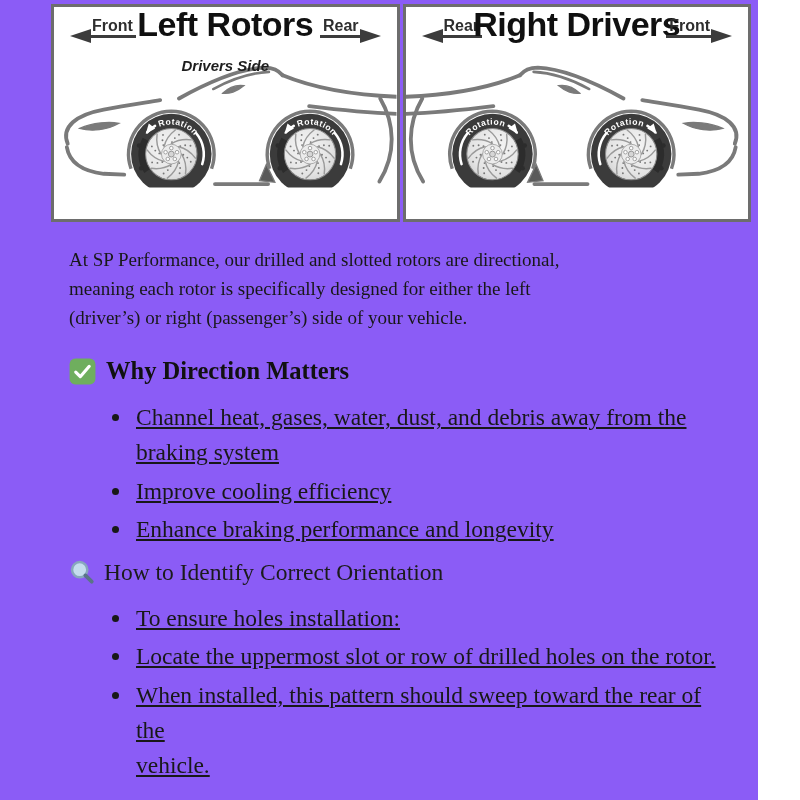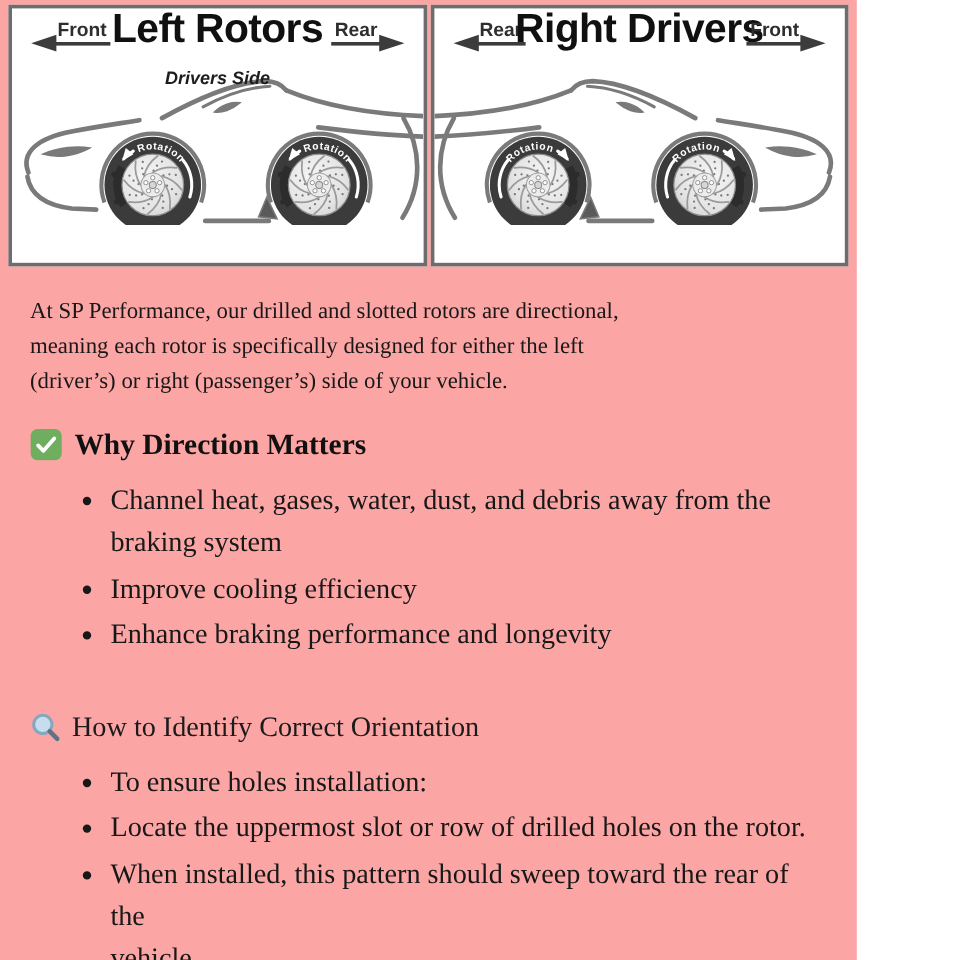--- a/index.html
+++ b/index.html
@@ -1,16 +1,16 @@
 <!DOCTYPE html>
 <html><head>
 <meta charset="utf-8">
 <style>
   html,body{margin:0;padding:0;background:#fff;}
-  .page{width:714px;height:800px;overflow:hidden;background:#fca5a5;}
+  .page{width:714px;height:800px;overflow:hidden;background:#8b5cf6;padding-left:44px;}
 
   
   .diagram{display:flex;gap:3px;padding:4px 7px 0 7px;}
   .panel{position:relative;flex:1;height:212px;border:3px solid #6d6d6d;background:#fff;margin:0;}
   svg.car{position:absolute;left:0;top:0;width:100%;height:100%;}
   .titles{position:absolute;top:3px;left:0;right:0;text-align:center;z-index:2;
           font-family:"Liberation Sans",sans-serif;}
   .ptitle{font-size:34px;font-weight:bold;color:#101010;line-height:28px;letter-spacing:-.5px;}
   .psub{font-size:15px;font-weight:bold;font-style:italic;color:#1d1d1d;line-height:16px;margin-top:20px;}
   .dir{position:absolute;top:10px;display:inline-flex;align-items:flex-end;z-index:2;
@@ -19,26 +19,26 @@
   .dir-right{right:16px;}
   .dirtext{border-bottom:3px solid #3c3c3c;padding:0 3px 1px 3px;line-height:17px;}
   .arr{width:0;height:0;border-top:7px solid transparent;border-bottom:7px solid transparent;display:inline-block;}
   .arr-l{border-right:21px solid #3c3c3c;margin-bottom:-5px;margin-right:-2px;}
   .arr-r{border-left:21px solid #3c3c3c;margin-bottom:-5px;margin-left:-2px;}
   .rot{font-family:"Liberation Sans",sans-serif;font-size:10px;font-weight:bold;fill:#fff;letter-spacing:.6px;}
 
   
   .doc{padding:10px 40px 0 25px;font-family:"Liberation Serif",serif;color:#181818;}
   .intro{font-size:19px;line-height:1.53;white-space:pre-line;margin:13px 0 0 0;}
-  h2{display:flex;align-items:flex-start;margin:0;}
+  h2{display:flex;align-items:center;margin:0;}
   .h-check{font-size:24.5px;font-weight:bold;gap:10px;margin-top:25px;color:#111;}
-  .h-mag{font-size:23.5px;font-weight:normal;gap:8px;margin-top:46px;color:#1b1b1b;}
+  .h-mag{font-size:23.5px;font-weight:normal;gap:8px;margin-top:12px;color:#1b1b1b;}
   .lead{font-size:23.5px;margin:25px 0 0 0;}
   ul{margin:15px 0 0 0;padding-left:64px;font-size:23.5px;line-height:1.5;list-style:disc;}
-  li{white-space:pre-line;margin-bottom:3px;padding-left:3px;color:#181818;}
+  li{white-space:pre-line;margin-bottom:3px;padding-left:3px;color:#181818;text-decoration:underline;}
   .emoji{width:27px;height:27px;display:inline-block;flex:none;}
   .emoji svg{width:100%;height:100%;display:block;}
 </style>
 </head>
 <body>
 
 <div class="page">
 
   <div class="diagram">
 

